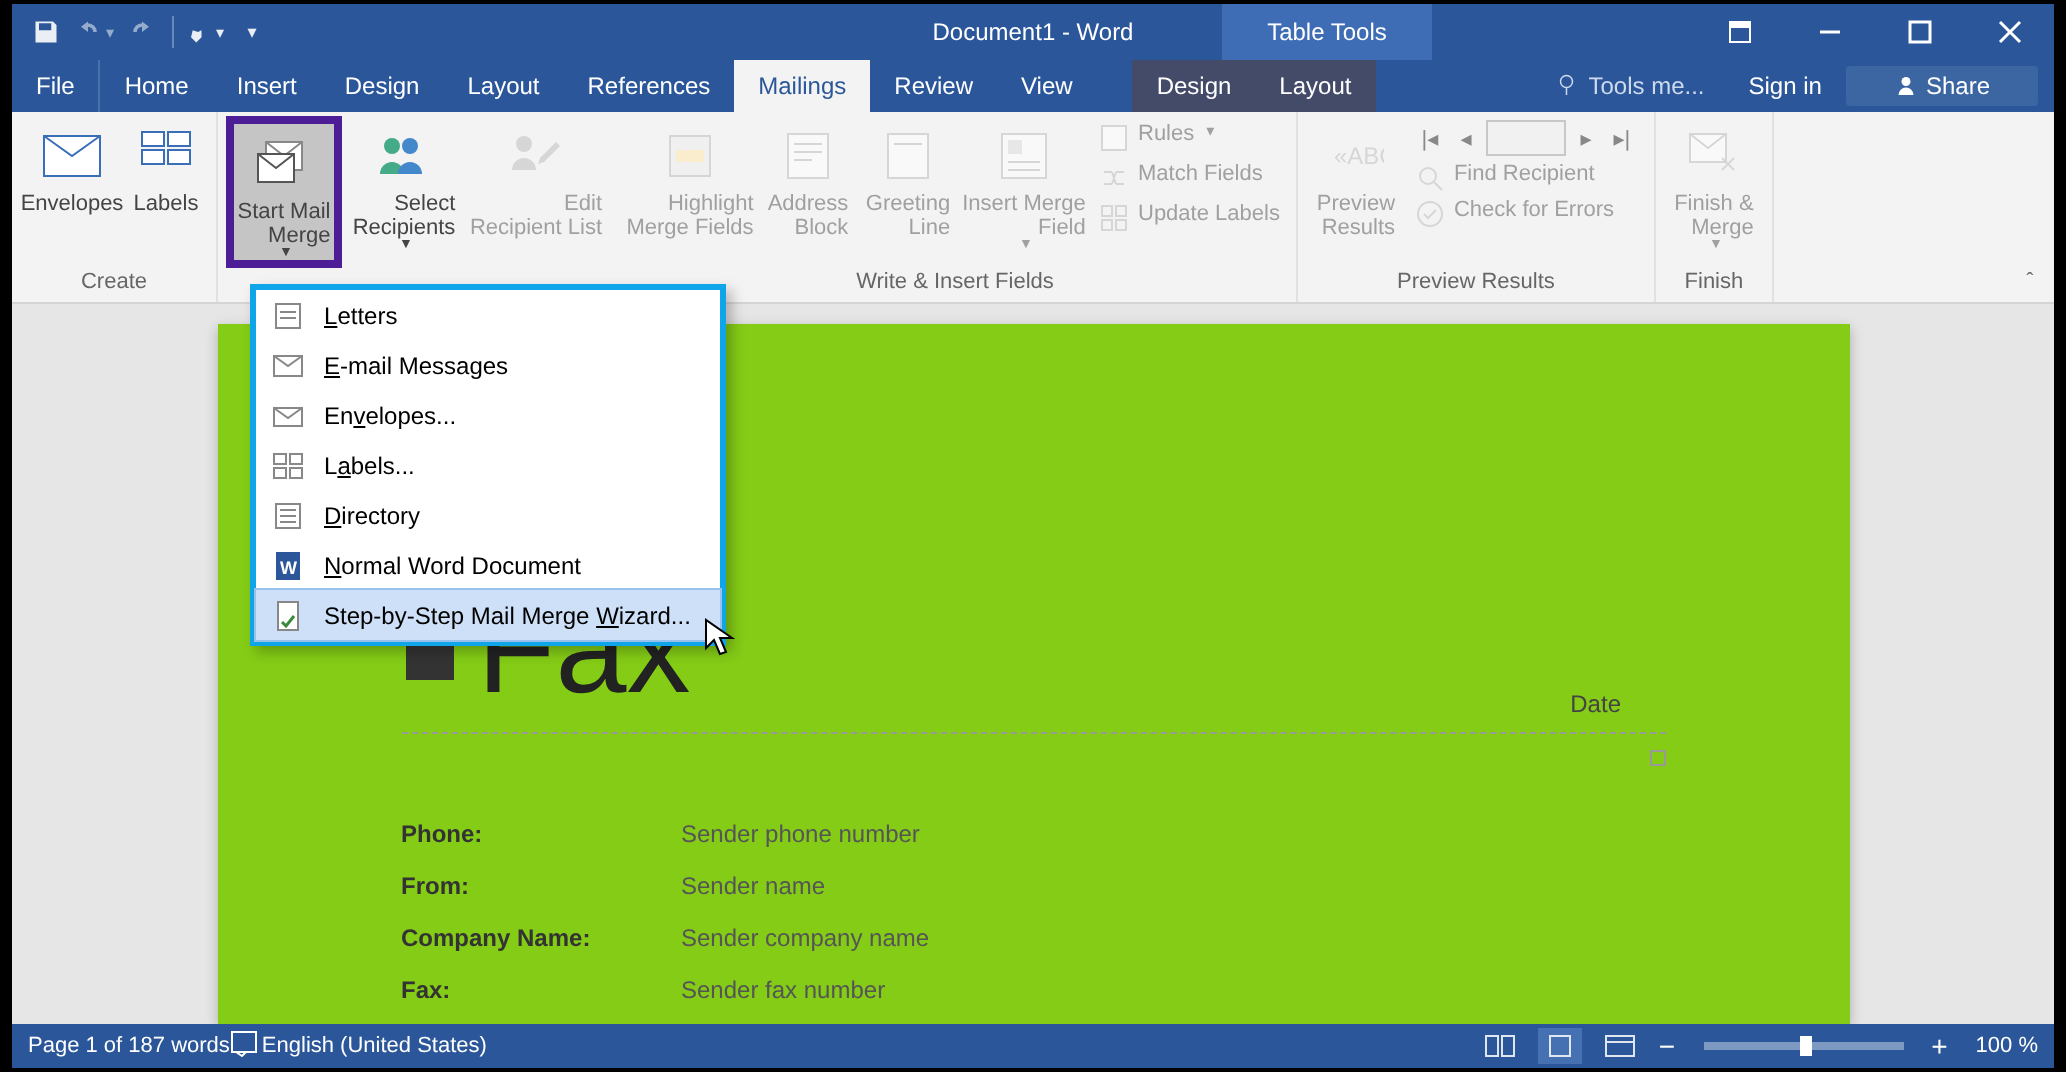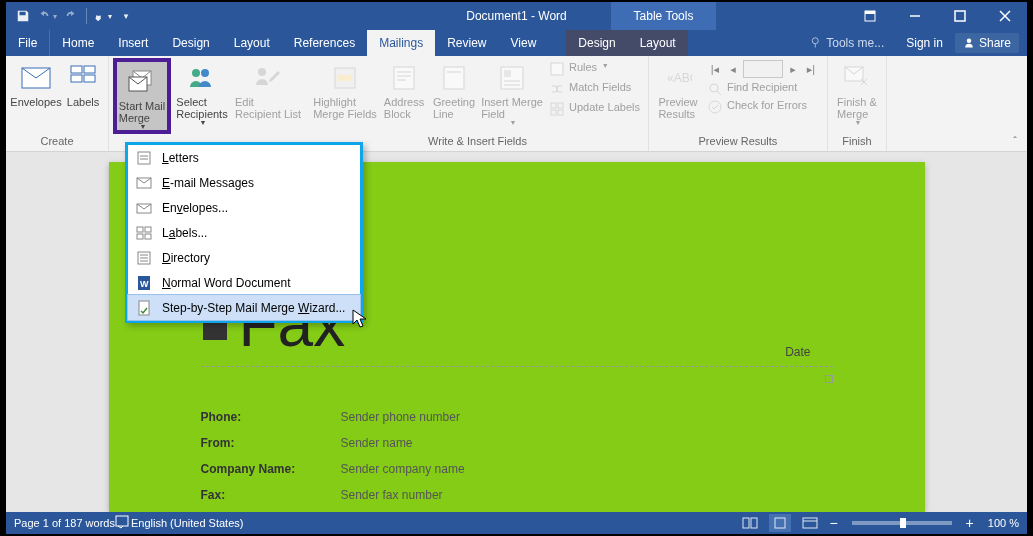--- a/index.html
+++ b/index.html
@@ -16,28 +16,28 @@
   .win-btn { width: 45px; height: 28px; display: flex; align-items: center; justify-content: center; color: #fff; }
   .tabs { height: 26px; background: #2b579a; display: flex; align-items: flex-end; color: #fff; font-size: 12px; position: relative; }
   .tab { padding: 0 12px; height: 26px; line-height: 26px; cursor: pointer; }
   .tab.file { background: #2b579a; border-right: 1px solid rgba(255,255,255,0.15); }
   .tab.active { background: #f3f3f3; color: #2b579a; }
   .tab.ctx1 { background: #444b69; margin-left: 0; }
   .tab.ctx2 { background: #444b69; }
   .tabs-right { margin-left: auto; display: flex; align-items: center; gap: 4px; padding-right: 8px; height: 26px; }
   .tell-me { color: #cdd9ed; font-size: 12px; padding: 0 10px; display:flex; align-items:center; gap:4px;}
   .signin { color: #fff; font-size: 12px; padding: 0 8px; }
-  .share-btn { background: #3c66a1; color: #fff; padding: 3px 8px; font-size: 12px; display:flex; align-items:center; gap:4px; border-radius:2px;}
+  .share-btn { background: #3c66a1; color: #fff; padding: 3px 24px; font-size: 12px; display:flex; align-items:center; gap:4px; border-radius:2px;}
   .ribbon { height: 96px; background: #f3f3f3; border-bottom: 1px solid #d4d4d4; display: flex; font-size: 11px; color: #444; }
   .group { display: flex; flex-direction: column; border-right: 1px solid #e1e1e1; padding: 2px 4px 0; }
   .group-body { flex: 1; display: flex; align-items: flex-start; gap: 0; }
   .group-label { text-align: center; font-size: 11px; color: #666; padding-bottom: 2px; height: 16px; }
   .big-btn { width: 56px; display: flex; flex-direction: column; align-items: center; padding-top: 4px; gap: 2px; cursor: pointer; }
   .big-btn .icon { width: 32px; height: 32px; display:flex; align-items:center; justify-content:center; }
-  .big-btn .lbl { text-align: left; line-height: 12px; font-size: 11px; }
+  .big-btn .lbl { text-align: right; line-height: 12px; font-size: 11px; }
   .small-btns { display: flex; flex-direction: column; gap: 2px; padding-top: 2px; }
   .small-btn { display: flex; align-items: flex-start; gap: 4px; padding: 1px 4px; font-size: 11px; cursor: pointer; white-space: nowrap; }
   .small-btn .sicon { width: 16px; height: 16px; display:inline-flex; align-items:center; justify-content:center; }
   .disabled { color: #a0a0a0; }
   .disabled svg { opacity: 0.5; }
   .preview-nav { display:flex; align-items:center; gap:2px; padding: 2px 4px; }
   .preview-nav .nav-btn { width:16px; height:16px; display:flex; align-items:center; justify-content:center; color:#888;}
   .preview-nav input { width: 40px; height: 18px; border: 1px solid #c8c8c8; font-size:11px; text-align:center; }
   .collapse-ribbon { margin-left:auto; width:24px; display:flex; align-items:flex-end; justify-content:center; padding-bottom:4px; color:#666; }
   .doc-area { flex: 1; background: #e6e6e6; overflow: hidden; position: relative; display: flex; justify-content: center; }

